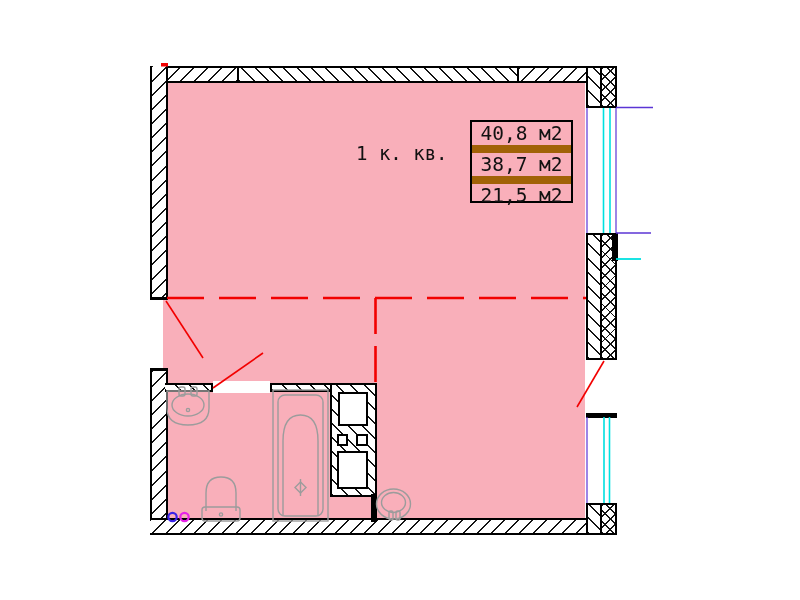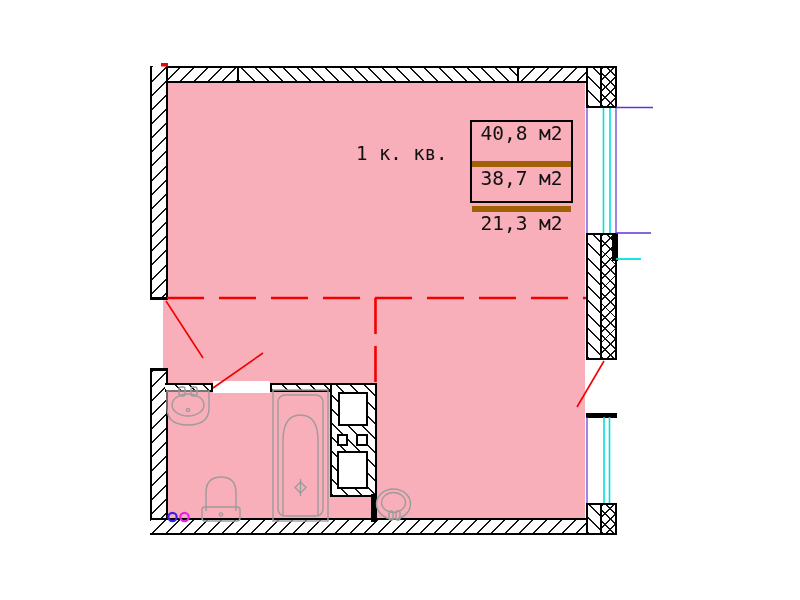--- a/index.html
+++ b/index.html
@@ -14,21 +14,21 @@
       repeating-linear-gradient(135deg,#141414 0,#141414 1.3px,transparent 1.3px,transparent 7.5px);}
   .floor{background:#F9AFBA;}
   .pier{border:2.5px solid #000;display:flex;}
   .pier .c1{flex:0 0 12px;border-right:2px solid #000;}
   .pier .c2{flex:1 1 auto;}
   .wallTop{border-top:2.5px solid #000;border-bottom:2.5px solid #000;display:flex;}
   .wt-b{border-left:2px solid #000;border-right:2px solid #000;}
   #area-table{border:2px solid #000;background:#F9AFBA;display:flex;flex-direction:column;}
   #area-table .row{flex:1 1 0;display:flex;align-items:center;justify-content:center;
       font-size:19.5px;color:#111;letter-spacing:0;}
-  #area-table .row + .row{border-top:6px solid #a16207;margin-top:16px;}
+  #area-table .row + .row{border-top:8px solid #a16207;}
   #room-label{font-size:19px;color:#111;white-space:nowrap;}
   .box{position:absolute;background:#fff;border:2.5px solid #000;box-sizing:border-box;}
   svg{position:absolute;left:0;top:0;pointer-events:none;}
 </style>
 </head>
 <body>
 
 <div id="canvas">
 
   <div class="abs floor" style="left:168px;top:83px;width:417px;height:435px;"></div>
@@ -74,21 +74,21 @@
     <div class="box" style="left:4.5px;top:49px;width:11px;height:12px;border-width:2px;"></div>
     <div class="box" style="left:23.5px;top:49px;width:12px;height:12px;border-width:2px;"></div>
     <div class="box" style="left:4.5px;top:66px;width:31px;height:38px;"></div>
   </div>
 
   <div class="abs" style="left:371px;top:494px;width:6px;height:28px;background:#000;"></div>
 
   <div id="area-table" class="abs" style="left:470px;top:120px;width:103px;height:83px;">
     <div class="row">40,8 м2</div>
     <div class="row">38,7 м2</div>
-    <div class="row">21,3 м2</div>
+    <div class="row">21,5 м2</div>
   </div>
 
   <div id="room-label" class="abs" style="left:356px;top:142px;">1 к. кв.</div>
 
   <svg width="800" height="600" viewBox="0 0 800 600">
 
     <g stroke-linecap="butt">
       <line x1="587" y1="108" x2="587" y2="233" stroke="#5B35D5" stroke-width="1.2"></line>
       <line x1="616" y1="108" x2="616" y2="233" stroke="#5B35D5" stroke-width="1.2"></line>
       <line x1="603.5" y1="108" x2="603.5" y2="233" stroke="#00E0E0" stroke-width="1.6"></line>

